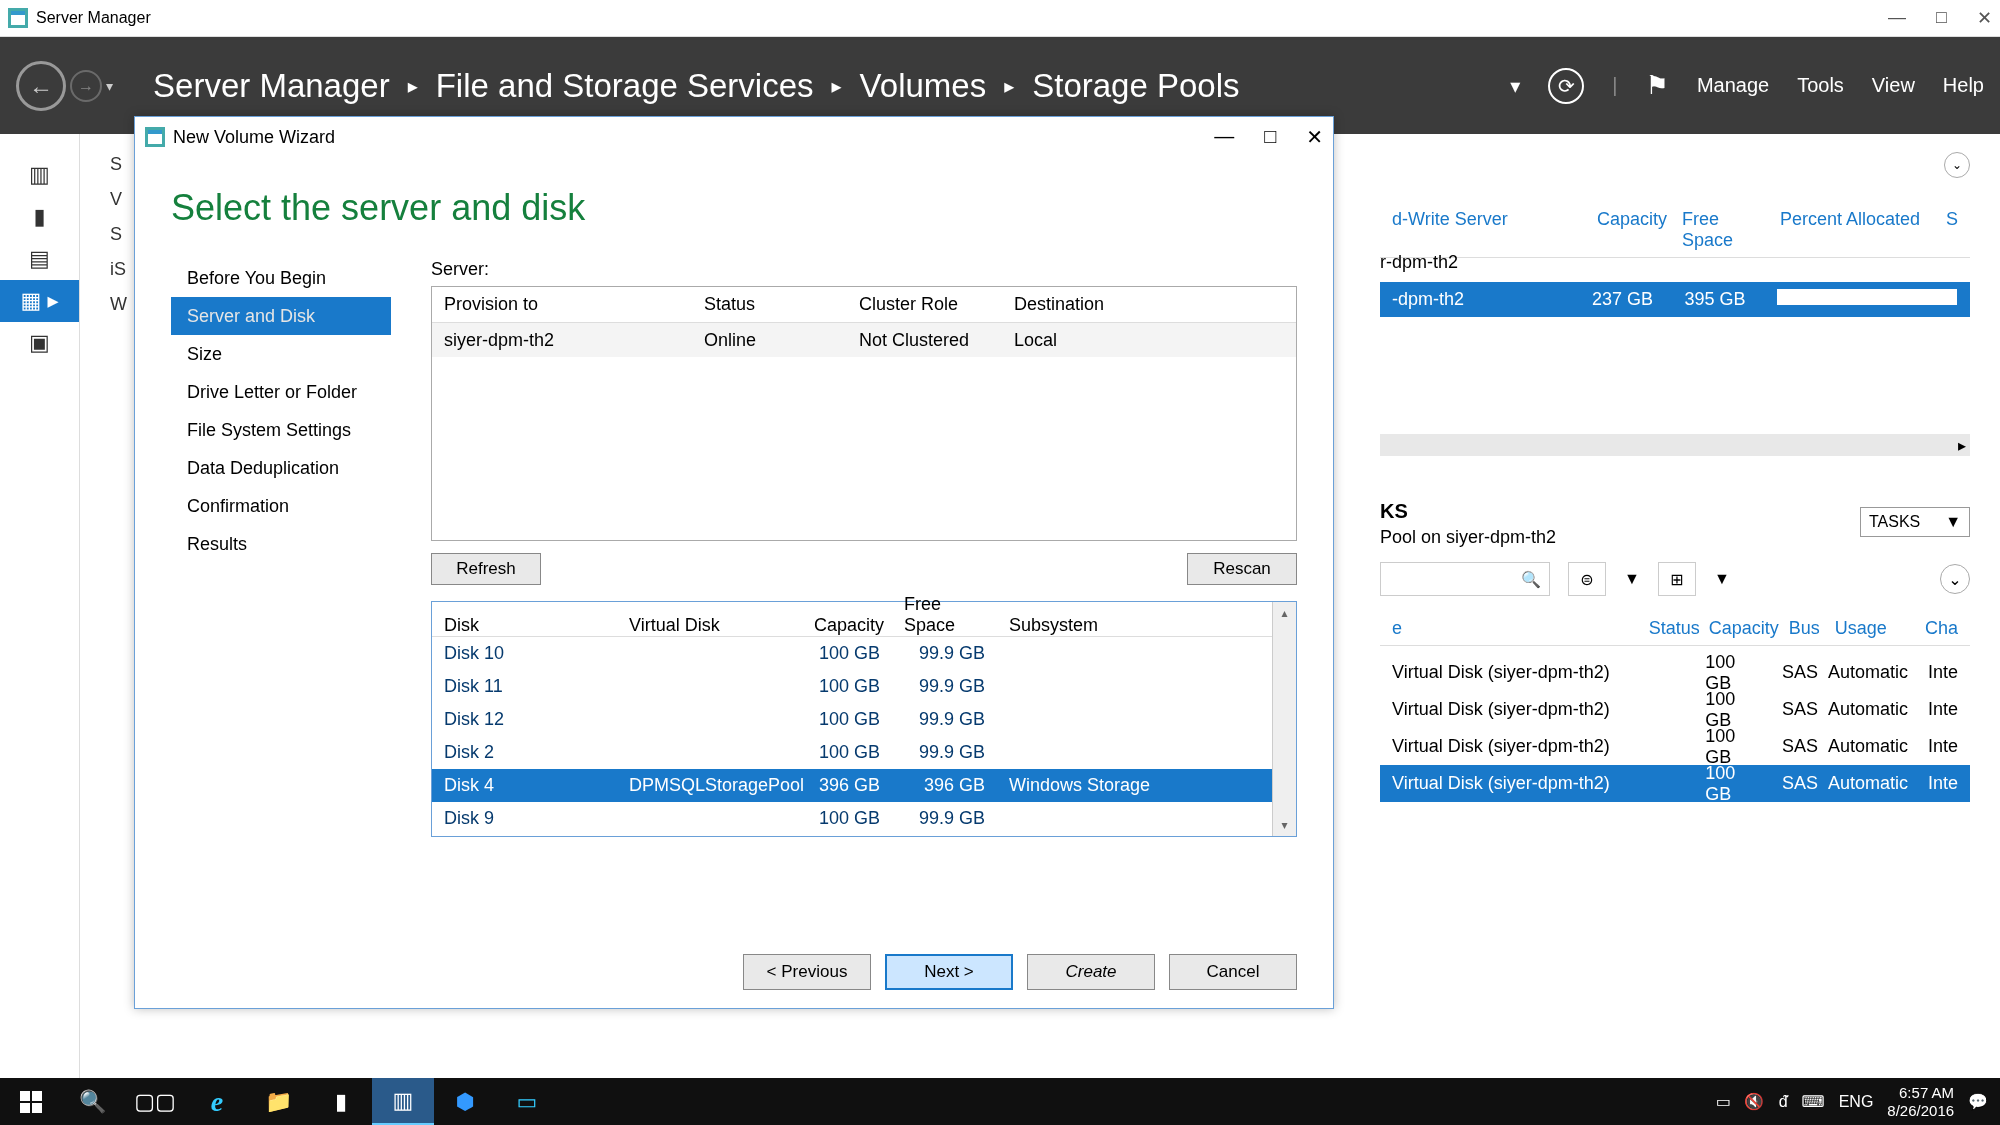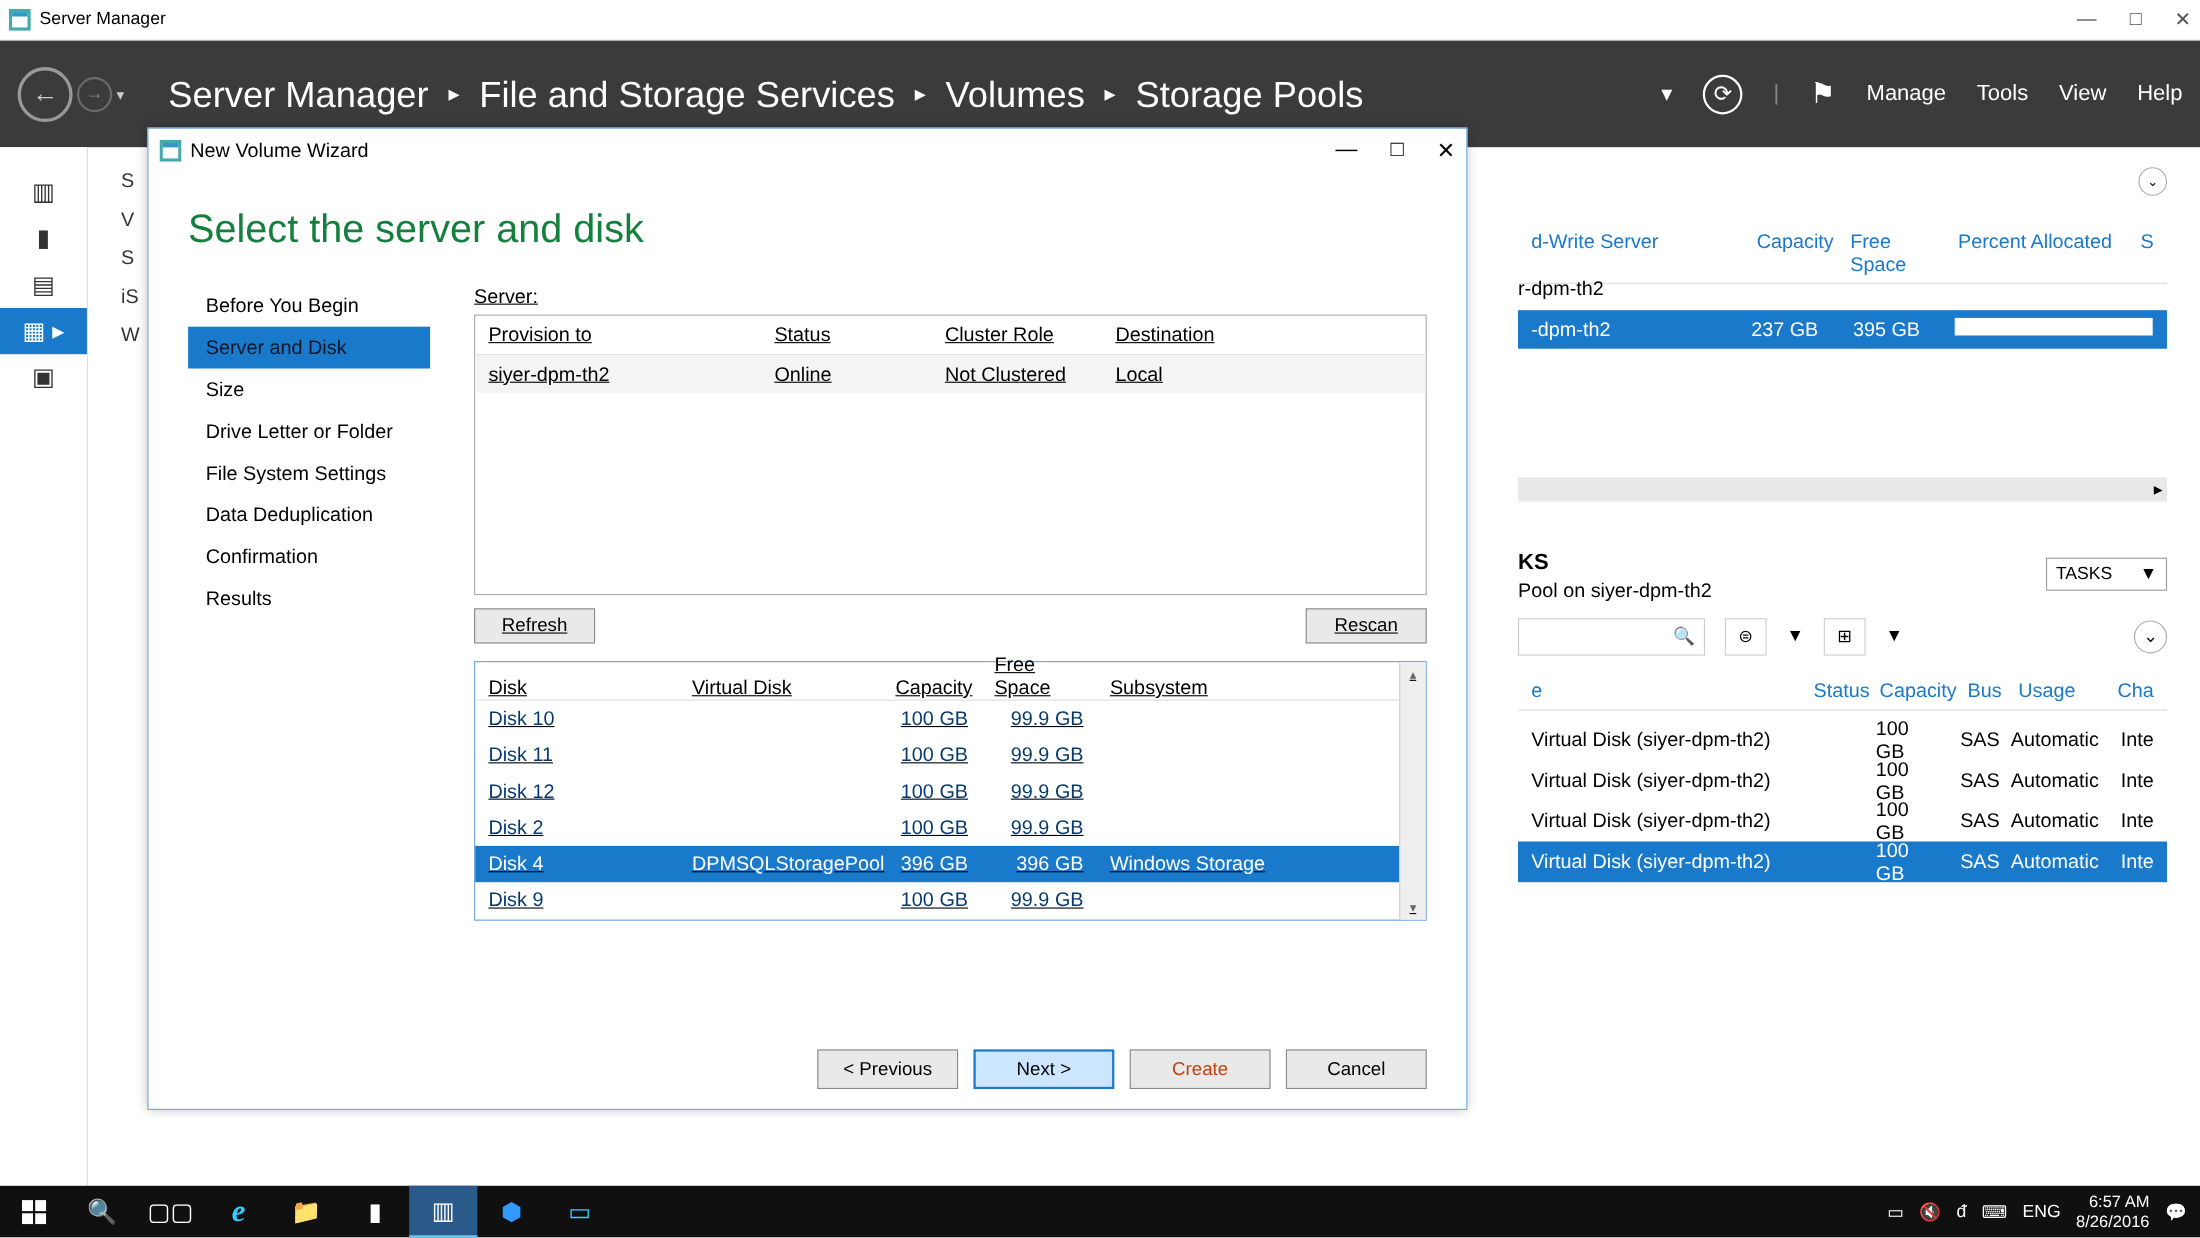--- a/index.html
+++ b/index.html
@@ -54,39 +54,39 @@
 
 .wizard { position: absolute; left: 134px; top: 116px; width: 1200px; height: 893px; background: #fff; border: 1px solid #6aa0d8; box-shadow: 0 0 10px rgba(0,0,0,.25); }
 .wz-titlebar { height: 40px; display: flex; align-items: center; padding: 0 10px; }
 .wz-icon { width: 20px; height: 20px; margin-right: 8px; }
 .wz-title { font-size: 18px; flex: 1; }
 .wz-controls { display: flex; gap: 30px; font-size: 20px; }
 .wz-heading { font-size: 36px; font-weight: 300; color: #15803d; padding: 30px 36px 30px; }
 .wz-body { display: flex; padding: 0 36px; gap: 40px; }
 .wz-nav { width: 220px; }
 .wz-nav-item { height: 38px; display: flex; align-items: center; padding-left: 16px; font-size: 18px; }
-.wz-nav-item.active { background: #1979ca; color: #0f172a; }
+.wz-nav-item.active { background: #1979ca; color: #e5e5e5; }
 .wz-nav-item.disabled { color: #000000; }
-.wz-main { flex: 1; text-decoration: underline; }
+.wz-main { flex: 1; }
 .wz-label { font-size: 18px; margin-bottom: 6px; }
 .wz-server-box { border: 1px solid #aaa; height: 255px; }
 .wz-srv-head { display: flex; height: 36px; align-items: center; border-bottom: 1px solid #ddd; font-size: 18px; }
 .wz-srv-row { display: flex; height: 34px; align-items: center; font-size: 18px; background:#f4f4f4; }
 .wz-btn-row { display: flex; justify-content: space-between; gap: 2px; padding: 12px 0 16px; }
 .wz-btn { width: 110px; height: 32px; border: 1px solid #888; background: #e9e9e9; font-size: 17px; }
 .wz-disk-box { border: 1px solid #6aa0d8; height: 236px; display:flex; }
 .wz-disk-table { flex:1; }
 .wz-disk-head { display: flex; height: 35px; align-items: flex-end; border-bottom: 1px solid #ddd; font-size: 18px; }
 .wz-disk-row { display: flex; height: 33px; align-items: center; font-size: 18px; color: #063a6e; }
 .wz-disk-row.sel { background: #1979ca; color: #fff; }
 .wz-disk-scroll { width:24px; background:#efefef; display:flex; flex-direction:column; justify-content:space-between; align-items:center; font-size:12px; color:#666; padding:4px 0; border-left:1px solid #ccc;}
 .wz-footer { position: absolute; bottom: 18px; right: 36px; display: flex; gap: 14px; }
 .wz-footer .wz-btn { width: 128px; height: 36px; }
 .wz-btn.primary { background: #cce6ff; border: 2px solid #1979ca; }
-.wz-btn.disabled { color: #c2410c; }
+.wz-btn.disabled { color: #000000; font-style: italic; }
 
 
 .taskbar { position: absolute; bottom: 0; left: 0; right: 0; height: 47px; background: #101010; display: flex; align-items: center; color: #fff; }
 .tb-item { width: 62px; height: 47px; display: flex; align-items: center; justify-content: center; font-size: 22px; }
 .tb-item.active { background: #2a5a8a; border-bottom: 2px solid #6cf; }
 .tb-right { margin-left: auto; display: flex; align-items: center; gap: 14px; padding-right: 12px; font-size: 16px; }
 .tb-clock { text-align: right; font-size: 15px; line-height: 1.15; }
 
 .col { padding: 0 12px; }
 svg { display:block; }

